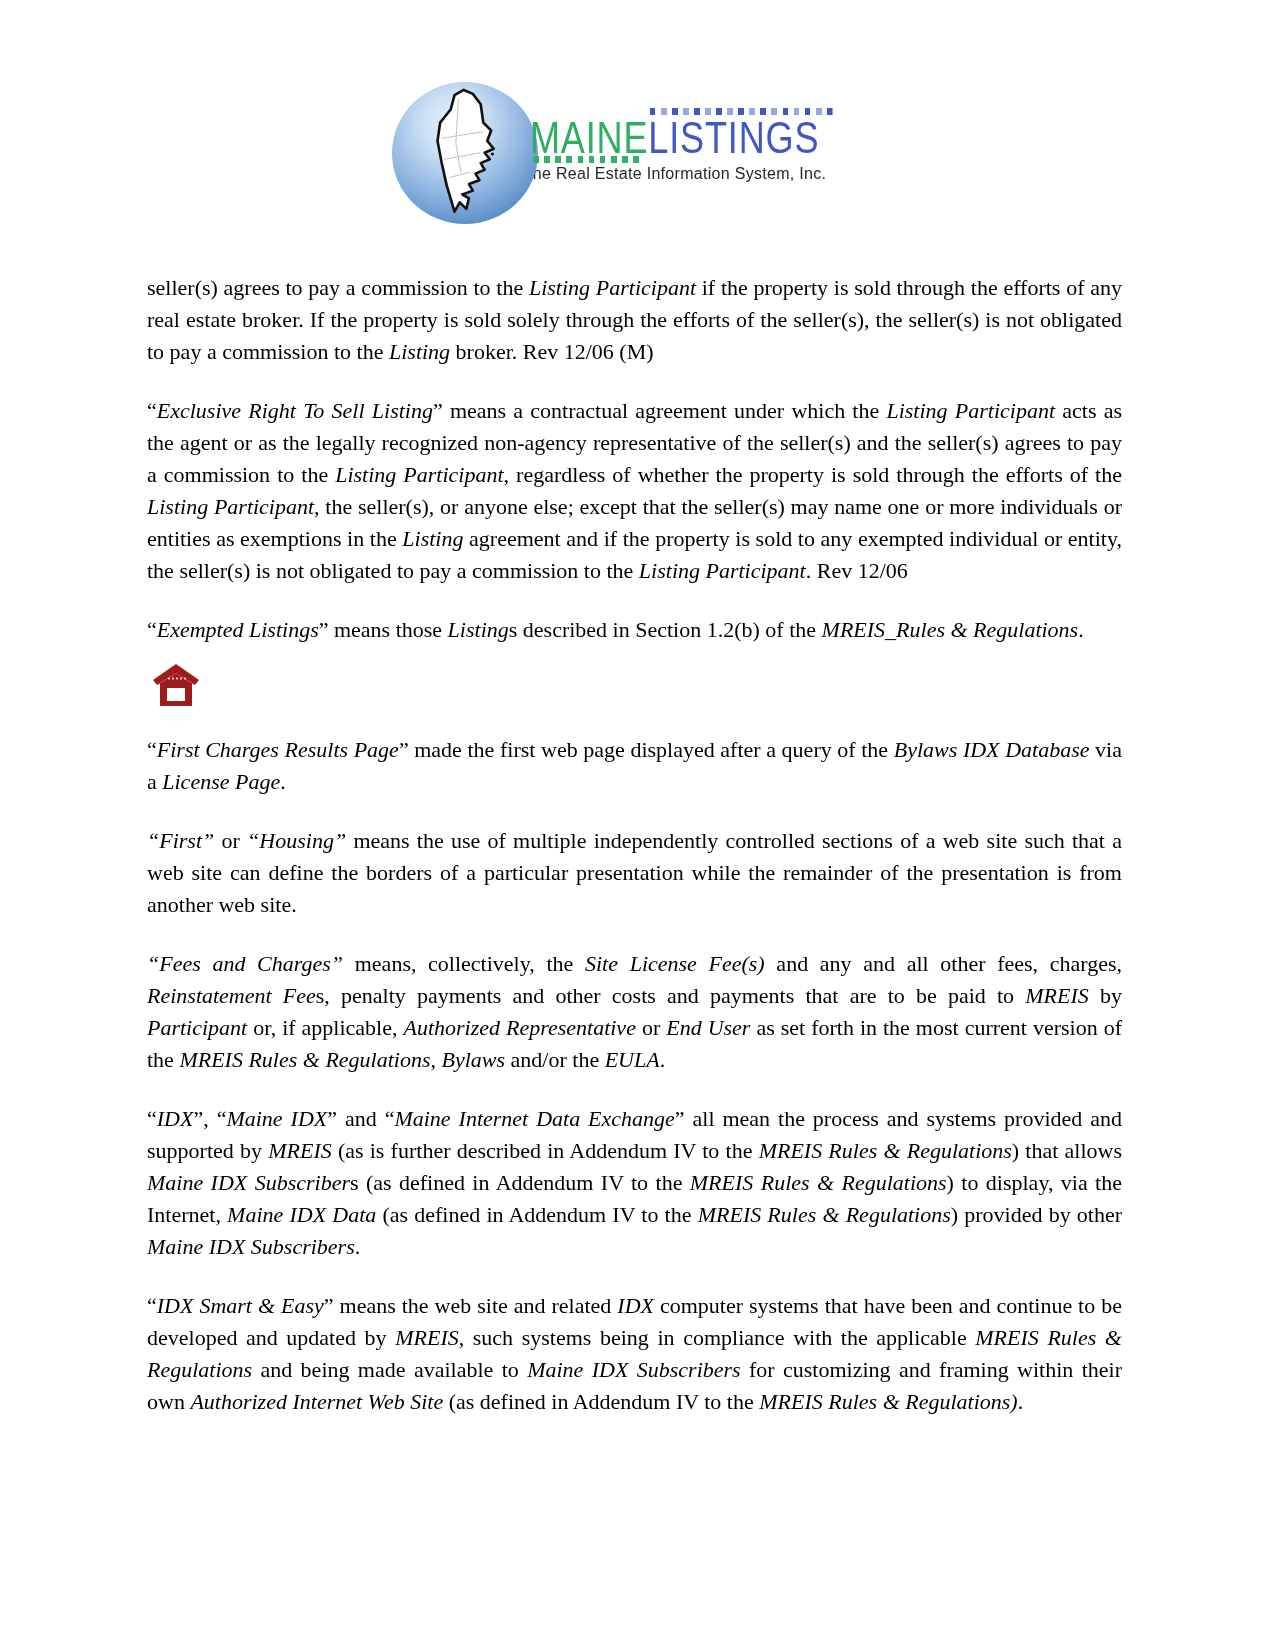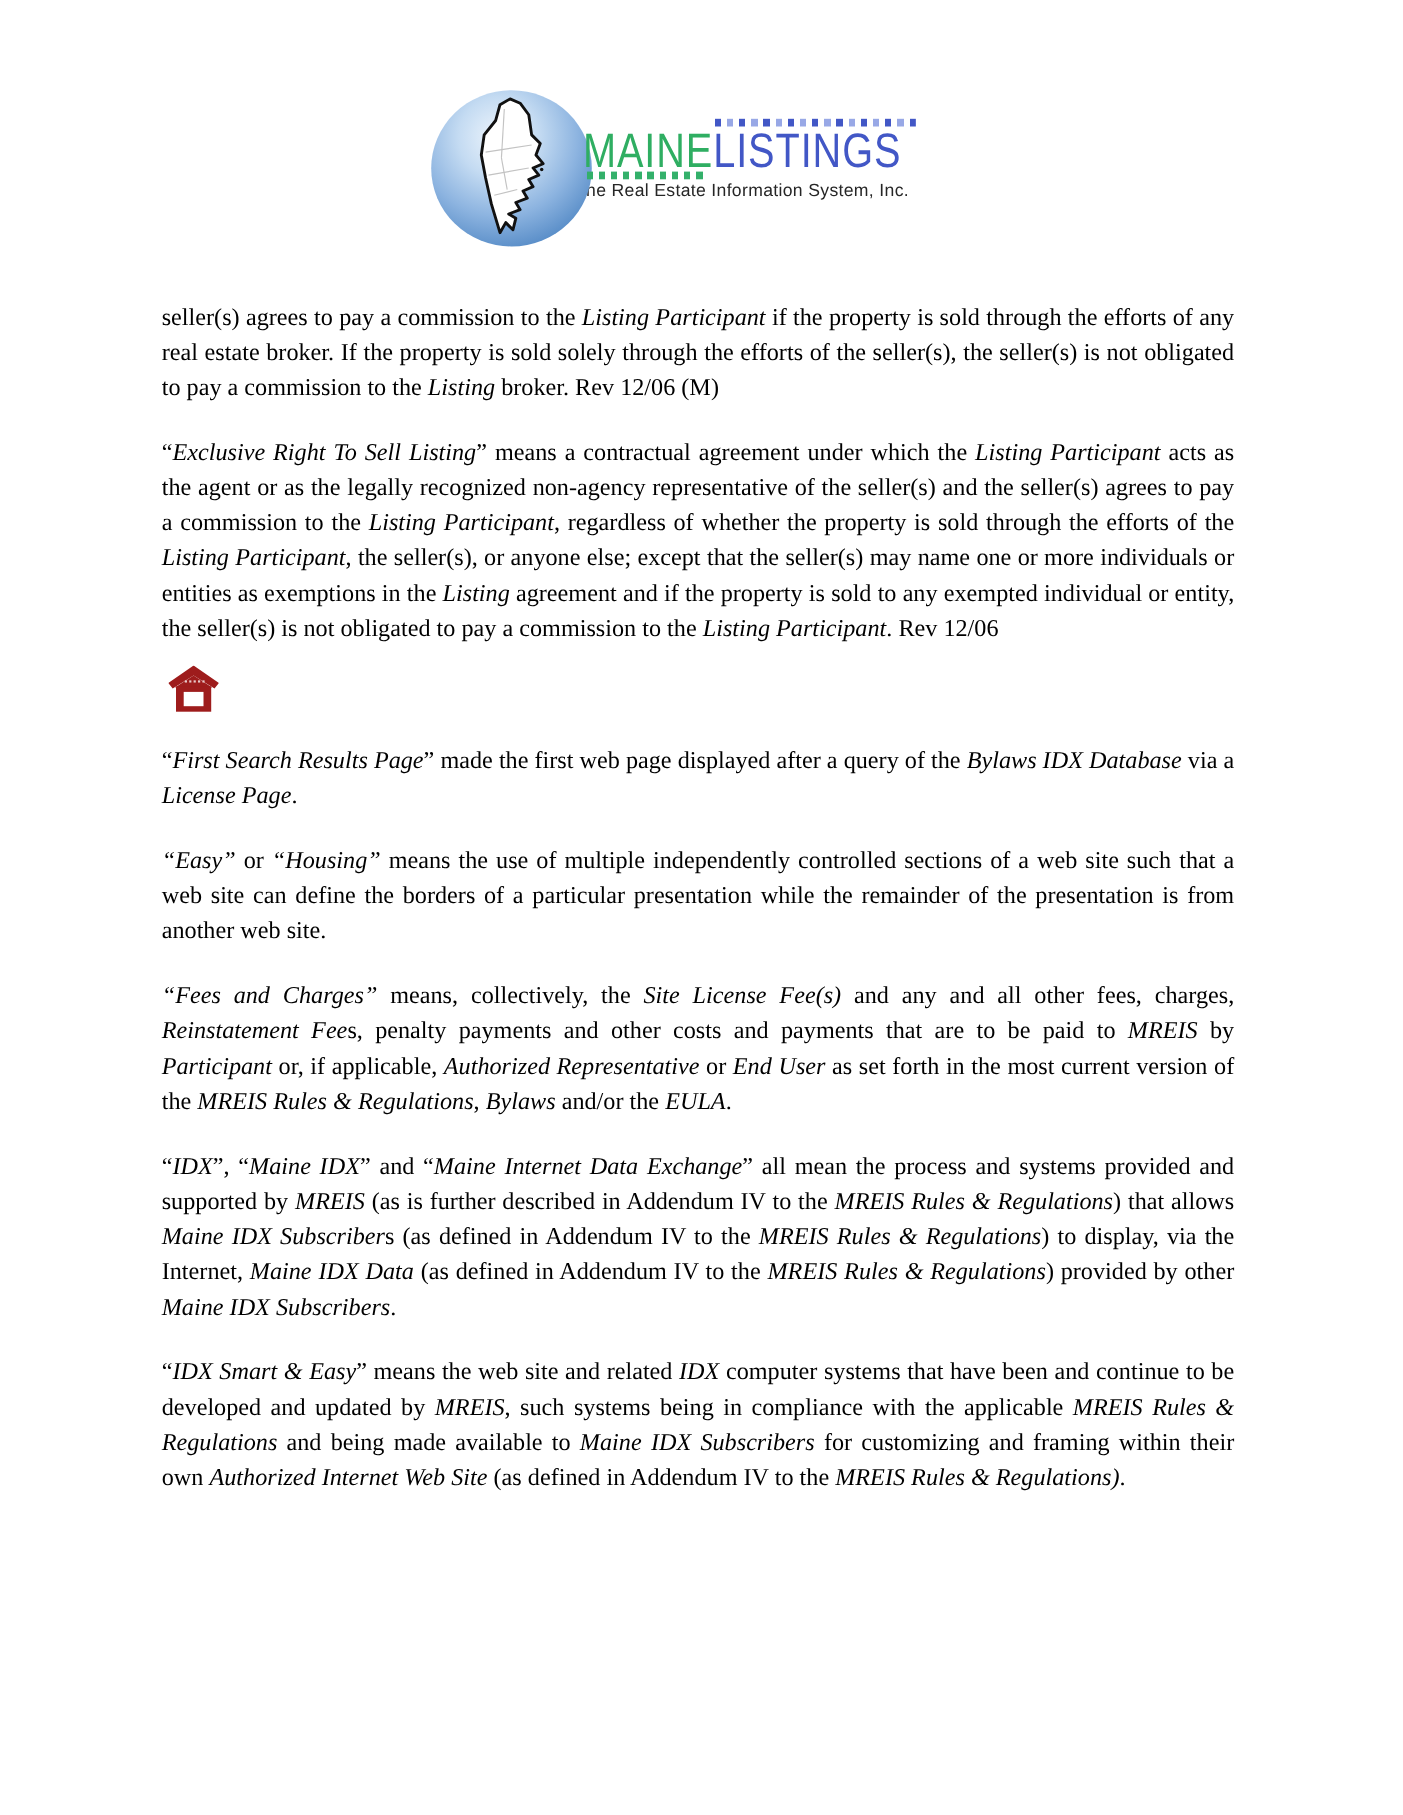--- a/index.html
+++ b/index.html
@@ -111,35 +111,36 @@
       <div class="wordmark">
         <span class="wm-maine"><span class="dash-row dash-green"></span><span>MAINE</span></span><span class="wm-listings"><span class="dash-row dash-blue"></span><span>LISTINGS</span></span>
       </div>
       <div class="subtitle">Maine Real Estate Information System, Inc.</div>
     </div>
   </header>
 
   <main class="content">
     <p><span>seller(s) agrees to pay a commission to the </span><i>Listing Participant</i><span> if the property is sold through the efforts of any real estate broker. If the property is sold solely through the efforts of the seller(s), the seller(s) is not obligated to pay a commission to the </span><i>Listing</i><span> broker. Rev 12/06 (M)</span></p>
     <p><span>“</span><i>Exclusive Right To Sell Listing</i><span>” means a contractual agreement under which the </span><i>Listing Participant</i><span>  acts as the agent or as the legally recognized non-agency representative of the seller(s) and the seller(s) agrees to pay a commission to the </span><i>Listing Participant</i><span>, regardless of whether the property is sold through the efforts of the </span><i>Listing Participant</i><span>, the seller(s), or anyone else; except that the seller(s) may name one or more individuals or entities as exemptions in the </span><i>Listing</i><span> agreement and if the property is sold to any exempted individual or entity, the seller(s) is not obligated to pay a commission to the </span><i>Listing Participant</i><span>. Rev 12/06</span></p>
+    <p><span>“</span><i>Exempted Listings</i><span>” means those </span><i>Listing</i><span>s described in Section 1.2(b) of the </span><i>MREIS_Rules &amp; Regulations</i><span>.</span></p>
     <p><svg class="fh-icon" width="46" height="43" viewBox="0 0 46 43">
         <g fill="#9e1c1c">
           <polygon points="23,0 0,16 4,21 23,9 42,21 46,16"></polygon>
           <polygon points="23,9 6,20 40,20"></polygon>
           <rect x="7" y="19" width="32" height="23"></rect>
         </g>
         <rect x="14" y="24" width="18" height="13" fill="#ffffff"></rect>
         <g fill="#e8c9c9">
           <rect x="15" y="13.5" width="2" height="2"></rect>
           <rect x="19" y="13.5" width="2" height="2"></rect>
           <rect x="23" y="13.5" width="2" height="2"></rect>
           <rect x="27" y="13.5" width="2" height="2"></rect>
           <rect x="31" y="13.5" width="2" height="2"></rect>
         </g>
       </svg></p>
-    <p><span>“</span><i>First Search Results Page</i><span>” made the first web page displayed after a query of the </span><i>Bylaws IDX Database</i><span> via a </span><i>License Page</i><span>.</span></p>
-    <p><i>“Easy”</i><span> or </span><i>“Housing”</i><span> means the use of multiple independently controlled sections of a web site such that a web site can define the borders of a particular presentation while the remainder of the presentation is from another web site.</span></p>
+    <p><span>“</span><i>First Charges Results Page</i><span>” made the first web page displayed after a query of the </span><i>Bylaws IDX Database</i><span> via a </span><i>License Page</i><span>.</span></p>
+    <p><i>“First”</i><span> or </span><i>“Housing”</i><span> means the use of multiple independently controlled sections of a web site such that a web site can define the borders of a particular presentation while the remainder of the presentation is from another web site.</span></p>
     <p><i>“Fees and Charges”</i><span> means, collectively, the </span><i>Site License Fee(s)</i><span> and any and all other fees, charges, </span><i>Reinstatement Fee</i><span>s, penalty payments and other costs and payments that are to be paid to </span><i>MREIS</i><span> by </span><i>Participant</i><span> or, if applicable, </span><i>Authorized Representative</i><span> or </span><i>End User</i><span> as set forth in the most current version of the </span><i>MREIS Rules &amp; Regulations</i><span>, </span><i>Bylaws</i><span> and/or the </span><i>EULA</i><span>.</span></p>
     <p><span>“</span><i>IDX</i><span>”, “</span><i>Maine IDX</i><span>” and “</span><i>Maine Internet Data Exchange</i><span>” all mean the process and systems provided and supported by </span><i>MREIS</i><span> (as is further described in Addendum IV to the </span><i>MREIS Rules &amp; Regulations</i><span>) that allows </span><i>Maine IDX Subscriber</i><span>s (as defined in Addendum IV to the </span><i>MREIS Rules &amp; Regulations</i><span>) to display, via the Internet, </span><i>Maine IDX Data</i><span> (as defined in Addendum IV to the </span><i>MREIS Rules &amp; Regulations</i><span>) provided by other </span><i>Maine IDX Subscribers</i><span>.</span></p>
     <p><span>“</span><i>IDX Smart &amp; Easy</i><span>” means the web site and related </span><i>IDX</i><span> computer systems that have been and continue to be developed and updated by </span><i>MREIS</i><span>, such systems being in compliance with the applicable </span><i>MREIS Rules &amp; Regulations</i><span> and being made available to </span><i>Maine IDX Subscribers</i><span> for customizing and framing within their own </span><i>Authorized Internet Web Site</i><span> (as defined in Addendum IV to the </span><i>MREIS Rules &amp; Regulations)</i><span>.</span></p>
   </main>
 
 </div>
 
 </body></html>

